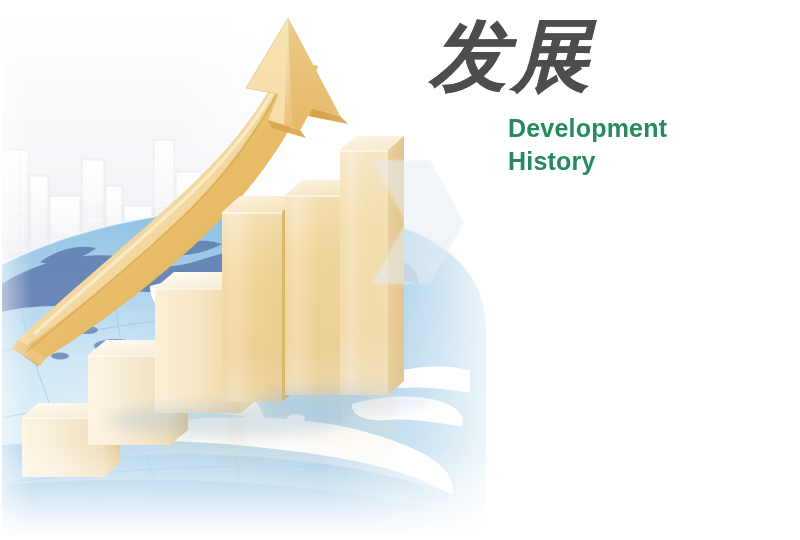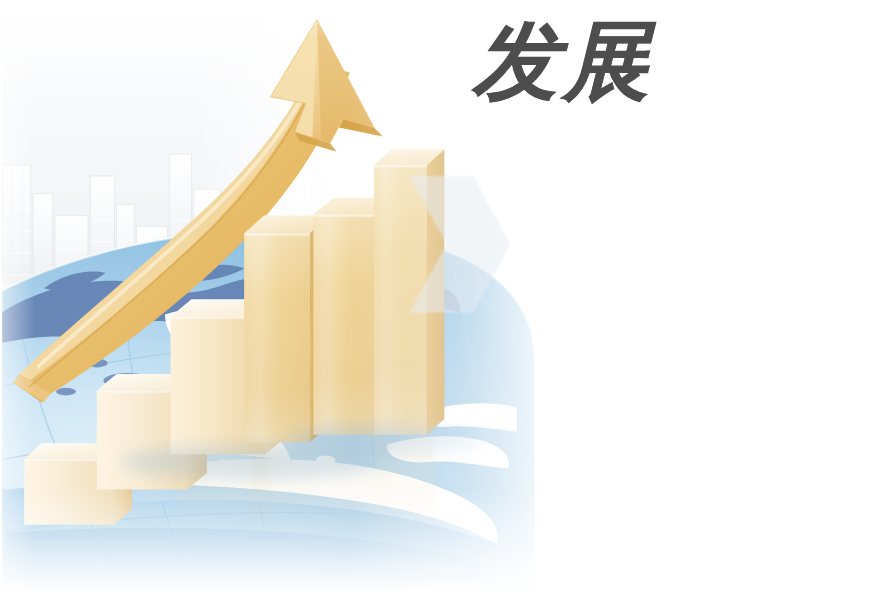--- a/index.html
+++ b/index.html
@@ -437,17 +437,19 @@
         <path d="M 372,160 L 430,160 L 464,222 L 430,284 L 372,284 L 406,222 Z" fill="#e6edf4"></path>
       </g>
     </g>
   </svg>
 
   <div class="layer bg-fade-left"></div>
 
   <div class="title-block">
     <div class="cn-line cn-line-1">发展</div>
     <div class="en-block">
+      <div>Development</div>
+      <div>History</div>
     </div>
   </div>
 
   <div class="frame"></div>
 </div>
 
 </body></html>

